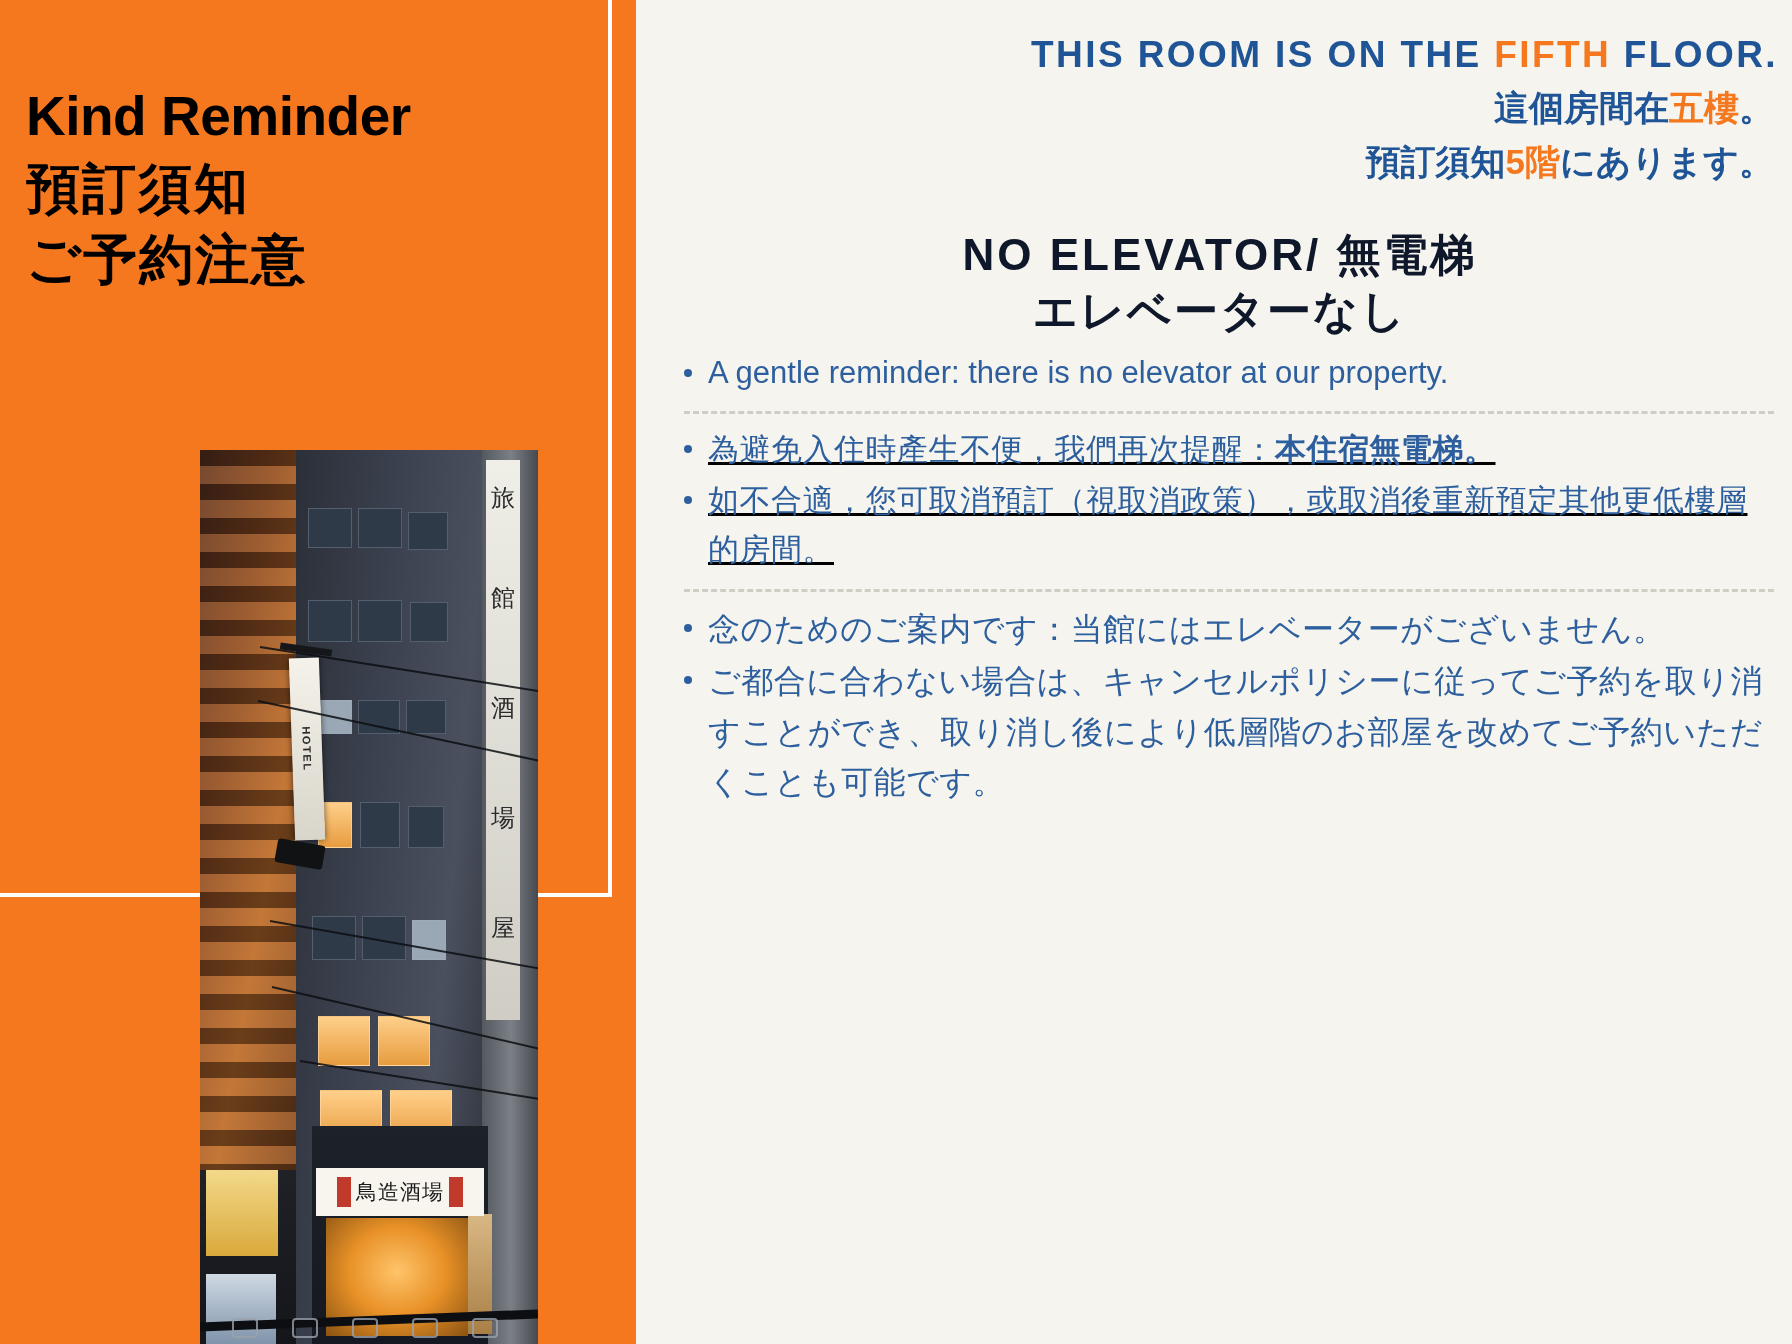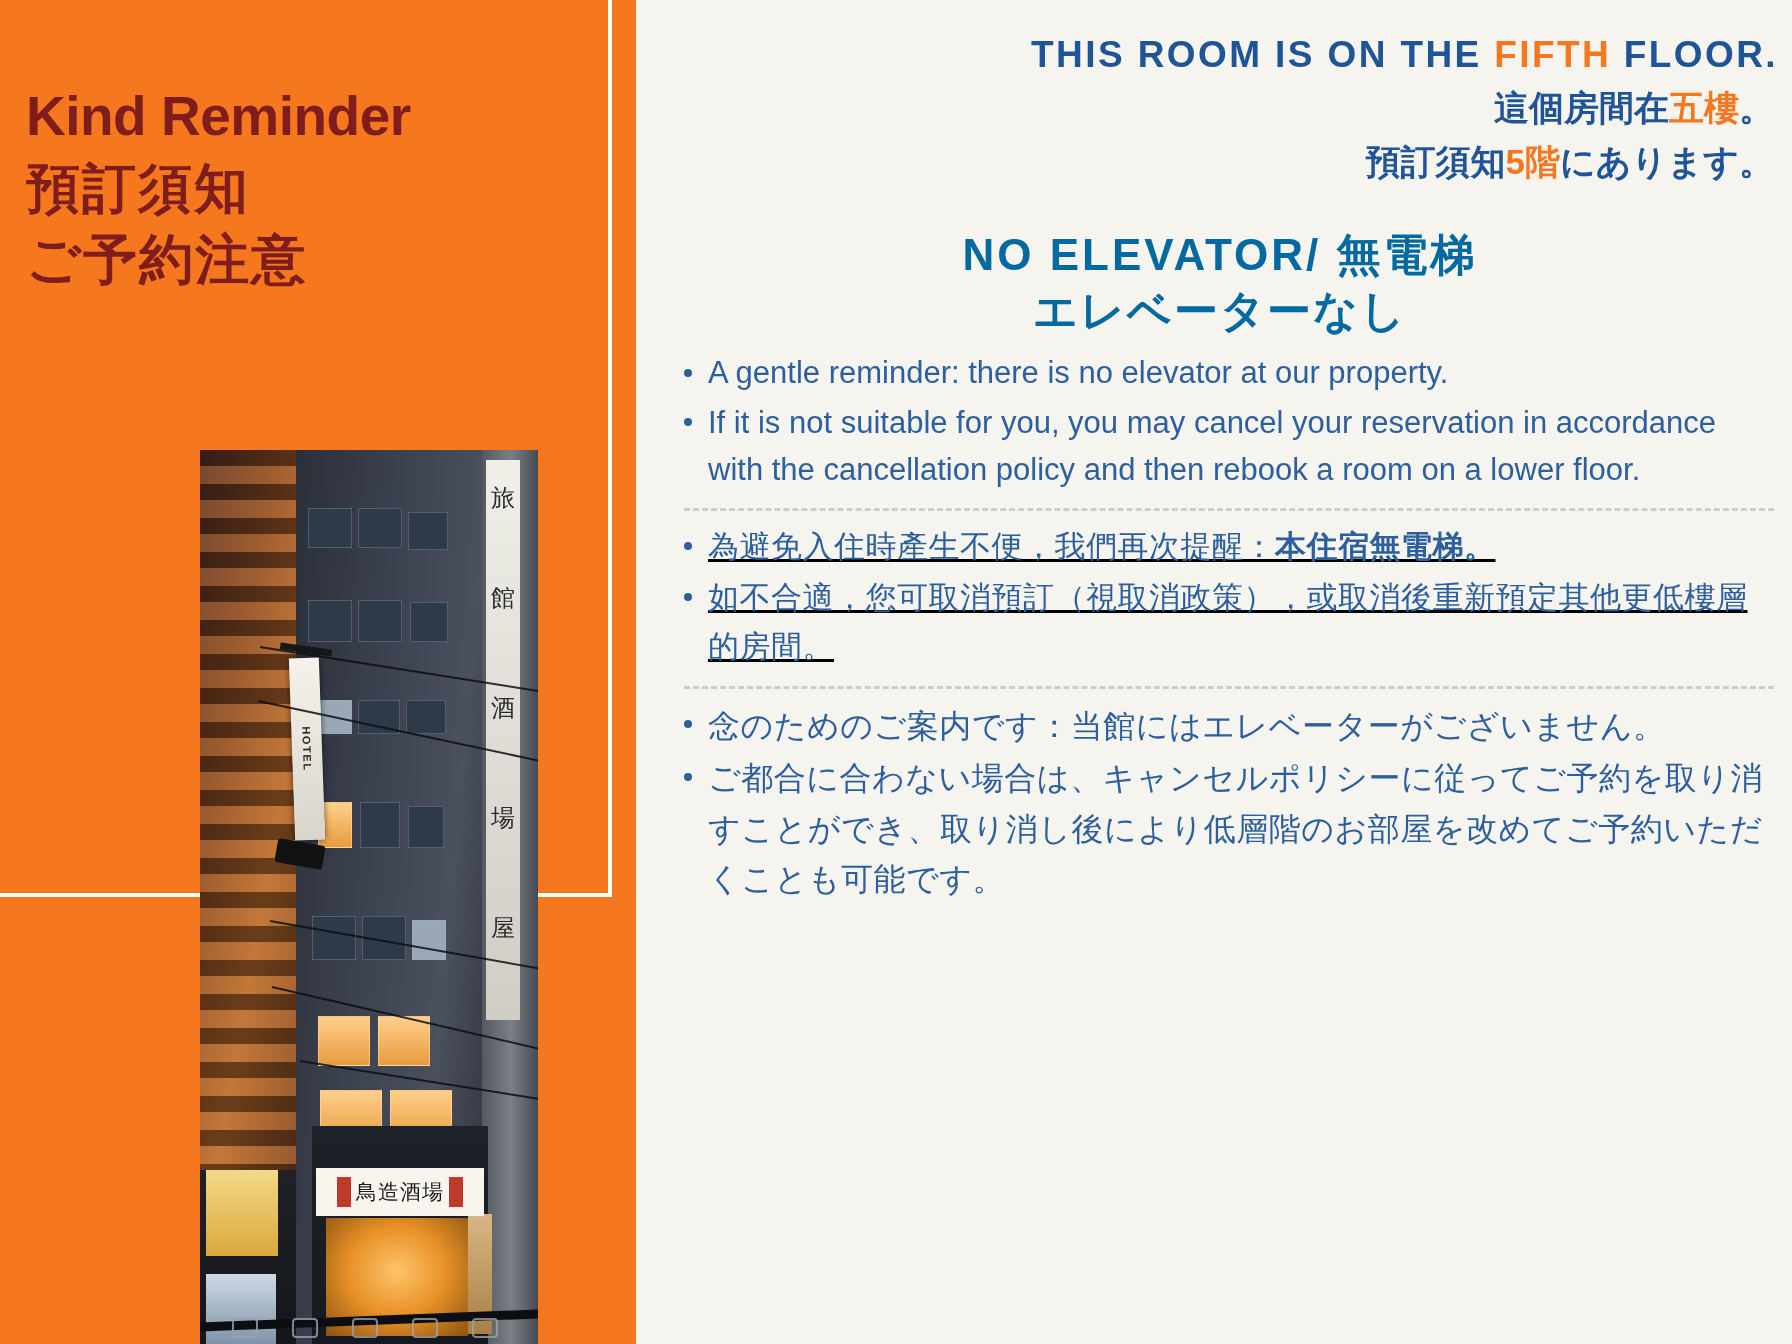--- a/index.html
+++ b/index.html
@@ -15,21 +15,21 @@
     position:relative;
     width:636px; height:1344px;
     background:#F5781F;
     flex:0 0 636px;
     overflow:hidden;
   }
   .left-heading {
     position:absolute;
     left:26px; top:86px;
     width:580px;
-    color:#7f1d1d;
+    color:#000000;
   }
   .kind-reminder {
     font-size:55px;
     font-weight:700;
     letter-spacing:-0.5px;
     line-height:1.12;
     white-space:nowrap;
   }
   .zh-title, .ja-title {
     font-size:54px;
@@ -231,21 +231,21 @@
   .hdr-ja {
     font-size:35px;
     letter-spacing:0px;
     margin-top:7px;
     padding-right:8px;
   }
   .accent { color:#F5781F; }
 
   .subhead {
     text-align:center;
-    color:#0369a1;
+    color:#0f172a;
     font-weight:700;
     margin-top:42px;
     line-height:1.22;
   }
   .subhead .l1 { font-size:44px; letter-spacing:3px; }
   .subhead .l2 { font-size:44px; letter-spacing:2px; margin-top:2px; }
 
   ul.blt {
     list-style:none;
     margin:12px; padding:0;
@@ -381,21 +381,20 @@
 
       <div class="hdr-line hdr-ja"><span>預訂須知</span><span class="accent">5階</span><span>にあります。</span></div>
 
       <div class="subhead">
         <div class="l1">NO ELEVATOR/ 無電梯</div>
         <div class="l2">エレベーターなし</div>
       </div>
 
       <ul class="blt grp-en">
         <li>A gentle reminder: there is no elevator at our property.</li>
-        <li>If it is not suitable for you, you may cancel your reservation in accordance with the cancellation policy and then rebook a room on a lower floor.</li>
       </ul>
 
       <div class="divider"></div>
 
       <ul class="blt grp-zh">
         <li><span>為避免入住時產生不便，我們再次提醒：</span><b>本住宿無電梯。</b></li>
         <li><span>如不合適，您可取消預訂（視取消政策），或取消後重新預定其他更低樓層的房間。</span></li>
       </ul>
 
       <div class="divider"></div>

